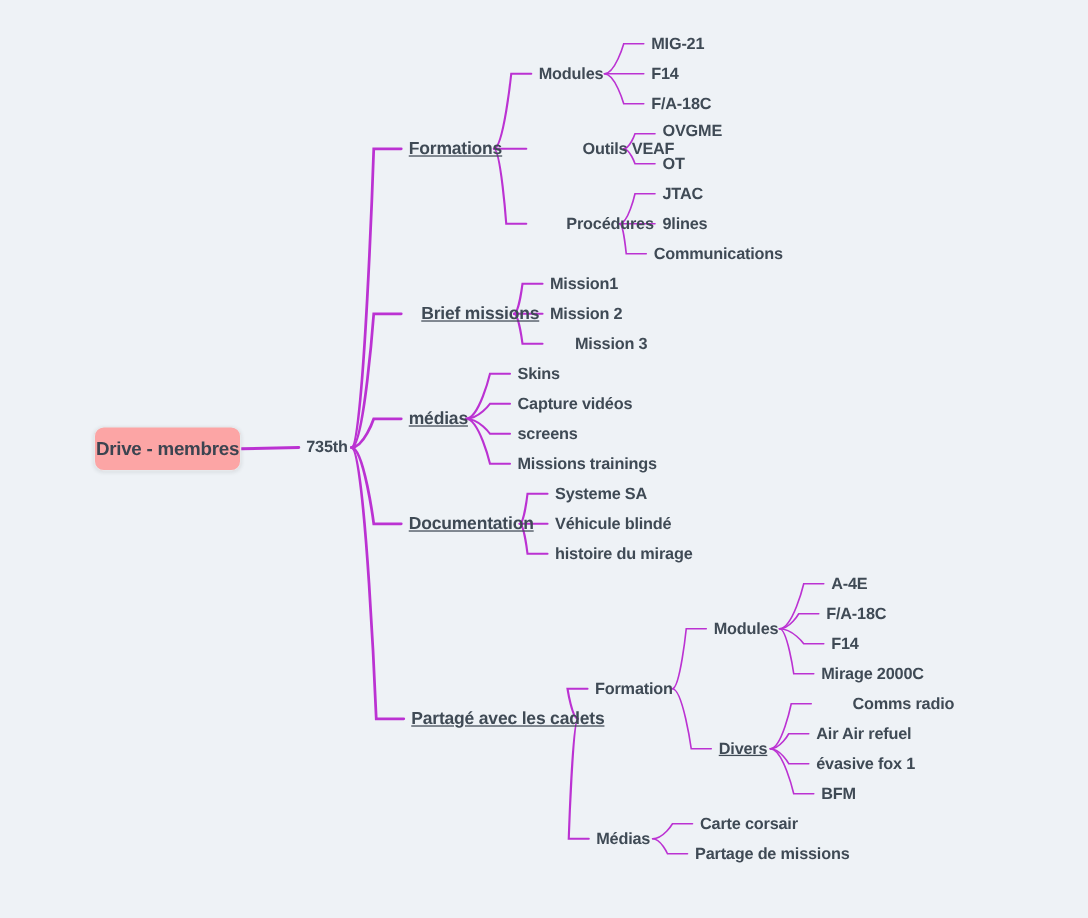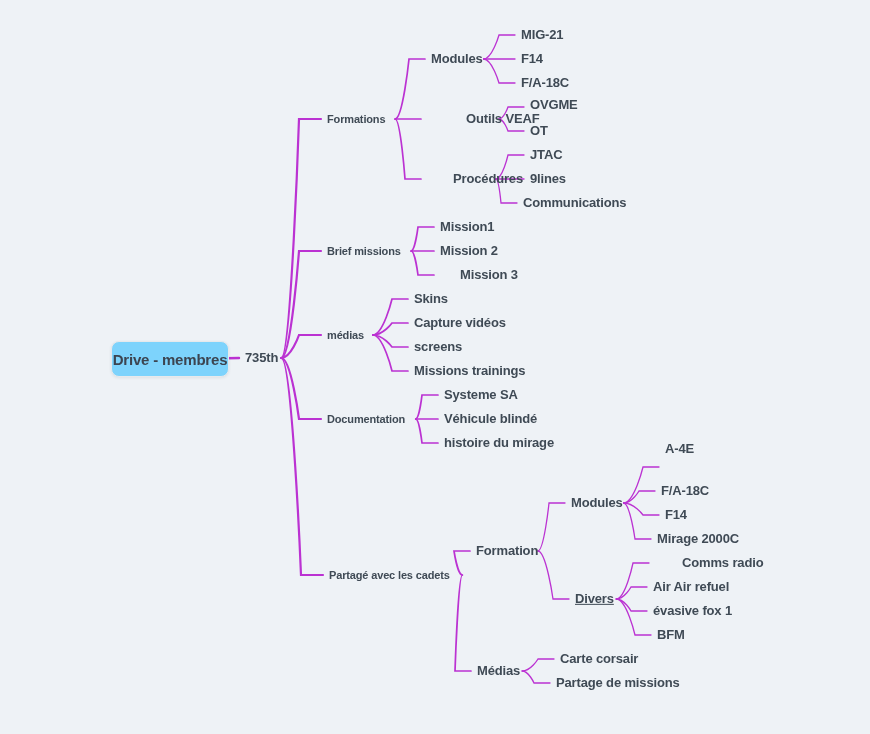--- a/index.html
+++ b/index.html
@@ -34,33 +34,33 @@
     font-size: 13px;
     font-weight: 700;
     letter-spacing: -0.15px;
     color: #3f4a55;
     white-space: nowrap;
     transform: translateY(-50%);
     line-height: 1.1;
     cursor: default;
   }
   .node-label.lvl1 {
-    font-size: 11px;
+    font-size: 14px;
+    text-decoration: underline;
   }
   .root-box {
     position: absolute;
-    background: #7dd3fc;
+    background: #fca5a5;
     border: 1px solid #e6e9ec;
     border-radius: 8px;
     box-shadow: 0 1px 3px rgba(40,50,60,0.09);
     display: flex;
     align-items: center;
     justify-content: center;
     box-sizing: border-box;
-    margin-left: 36px;
   }
   .root-box span {
     font-size: 15px;
     font-weight: 700;
     color: #3c4450;
     letter-spacing: -0.2px;
     white-space: nowrap;
   }
 </style>
 </head>
@@ -120,37 +120,37 @@
       <div class="node-label" style="left: 521px; top: 35px;">MIG-21</div>
       <div class="node-label" style="left: 521px; top: 59px;">F14</div>
       <div class="node-label" style="left: 521px; top: 83px;">F/A-18C</div>
       <div class="node-label" style="left: 427px; top: 119px; margin-left: 39px;">Outils VEAF</div>
       <div class="node-label" style="left: 530px; top: 105px;">OVGME</div>
       <div class="node-label" style="left: 530px; top: 131px;">OT</div>
       <div class="node-label" style="left: 453px; top: 179px;">Procédures</div>
       <div class="node-label" style="left: 530px; top: 155px;">JTAC</div>
       <div class="node-label" style="left: 530px; top: 179px;">9lines</div>
       <div class="node-label" style="left: 523px; top: 203px;">Communications</div>
-      <div class="node-label lvl1" style="left: 327px; top: 251px;">Brief missions</div>
+      <div class="node-label lvl1" style="left: 337px; top: 251px;">Brief missions</div>
       <div class="node-label" style="left: 440px; top: 227px;">Mission1</div>
       <div class="node-label" style="left: 440px; top: 251px;">Mission 2</div>
       <div class="node-label" style="left: 440px; top: 275px; padding-left: 20px;">Mission 3</div>
       <div class="node-label lvl1" style="left: 327px; top: 335px;">médias</div>
       <div class="node-label" style="left: 414px; top: 299px;">Skins</div>
       <div class="node-label" style="left: 414px; top: 323px;">Capture vidéos</div>
       <div class="node-label" style="left: 414px; top: 347px;">screens</div>
       <div class="node-label" style="left: 414px; top: 371px;">Missions trainings</div>
       <div class="node-label lvl1" style="left: 327px; top: 419px;">Documentation</div>
       <div class="node-label" style="left: 444px; top: 395px;">Systeme SA</div>
       <div class="node-label" style="left: 444px; top: 419px;">Véhicule blindé</div>
       <div class="node-label" style="left: 444px; top: 443px;">histoire du mirage</div>
       <div class="node-label lvl1" style="left: 329px; top: 575px;">Partagé avec les cadets</div>
       <div class="node-label" style="left: 476px; top: 551px;">Formation</div>
       <div class="node-label" style="left: 571px; top: 503px;">Modules</div>
-      <div class="node-label" style="left: 665px; top: 449px; text-align: center;">A-4E</div>
+      <div class="node-label" style="left: 665px; top: 467px; text-align: center;">A-4E</div>
       <div class="node-label" style="left: 661px; top: 491px;">F/A-18C</div>
       <div class="node-label" style="left: 665px; top: 515px;">F14</div>
       <div class="node-label" style="left: 657px; top: 539px;">Mirage 2000C</div>
       <div class="node-label" style="left: 575px; top: 599px; text-decoration: underline;">Divers</div>
       <div class="node-label" style="left: 655px; top: 563px; margin-left: 27px;">Comms radio</div>
       <div class="node-label" style="left: 653px; top: 587px;">Air Air refuel</div>
       <div class="node-label" style="left: 653px; top: 611px;">évasive fox 1</div>
       <div class="node-label" style="left: 657px; top: 635px;">BFM</div>
       <div class="node-label" style="left: 477px; top: 671px;">Médias</div>
       <div class="node-label" style="left: 560px; top: 659px;">Carte corsair</div>

